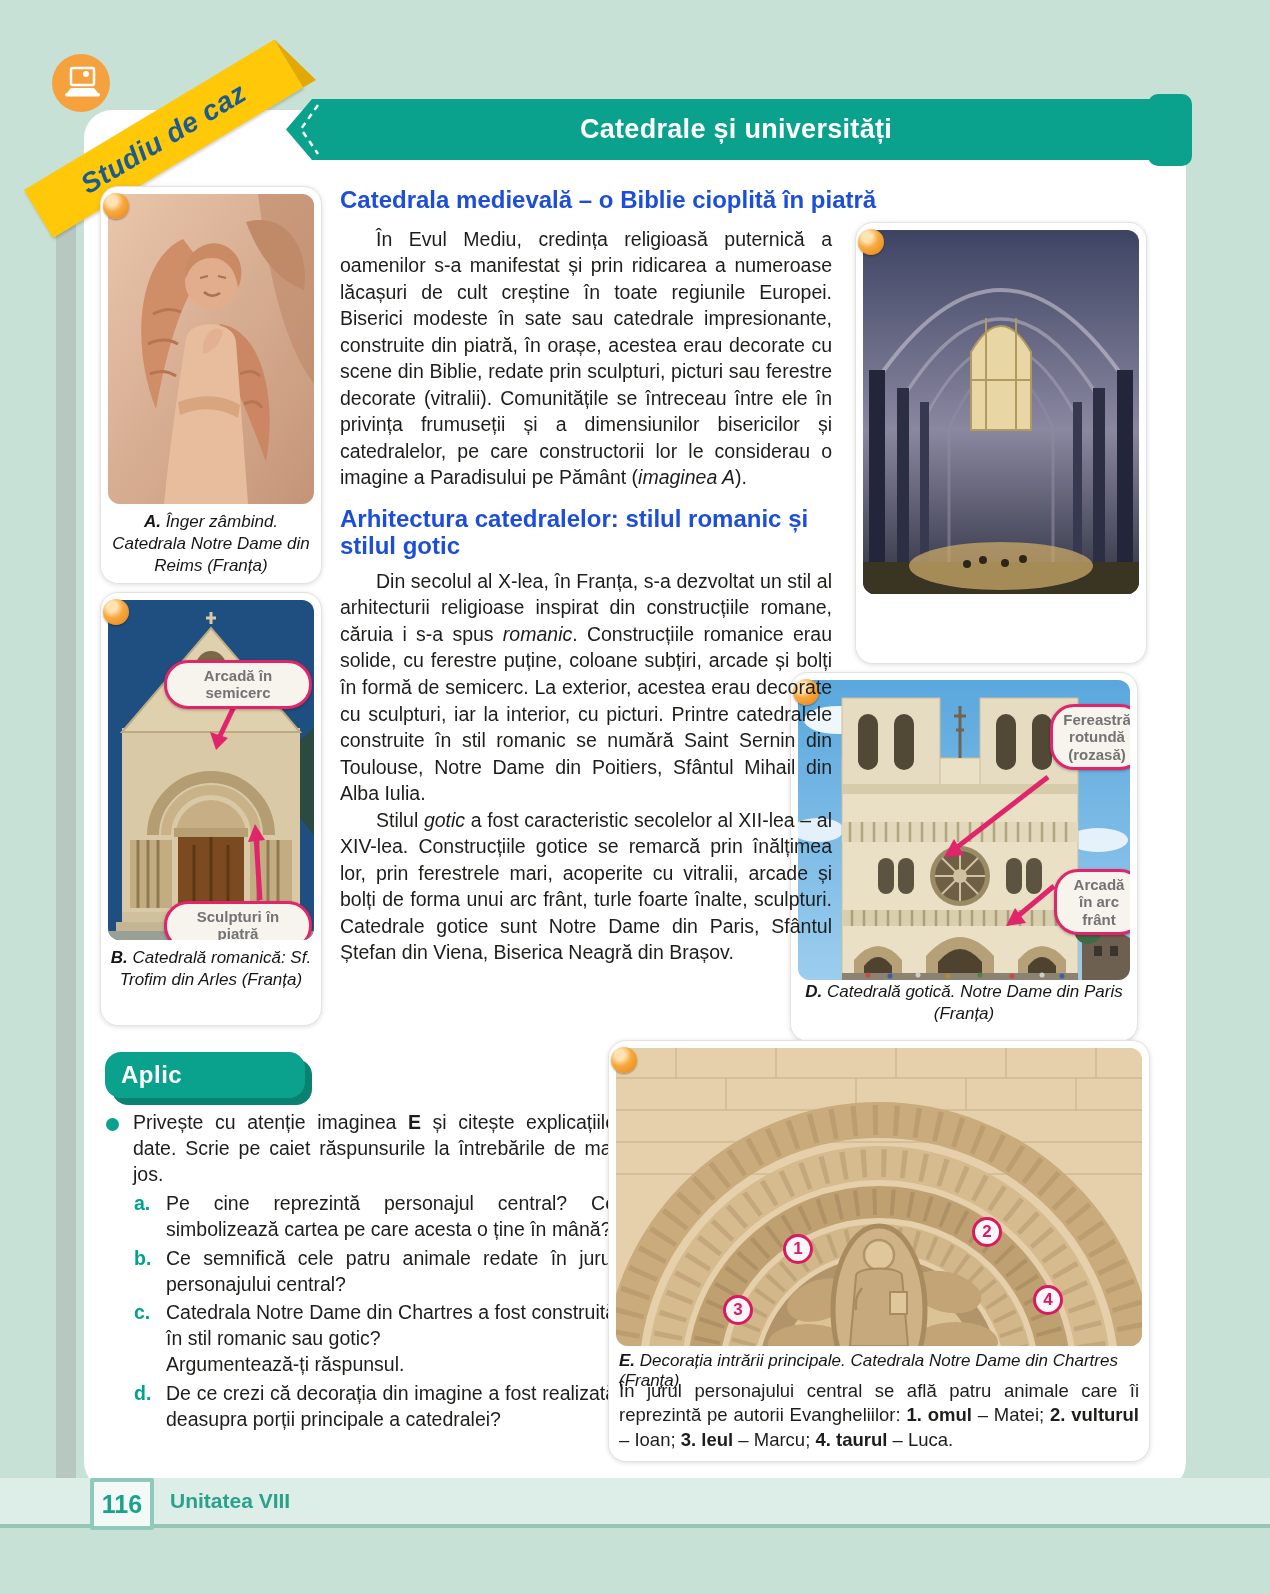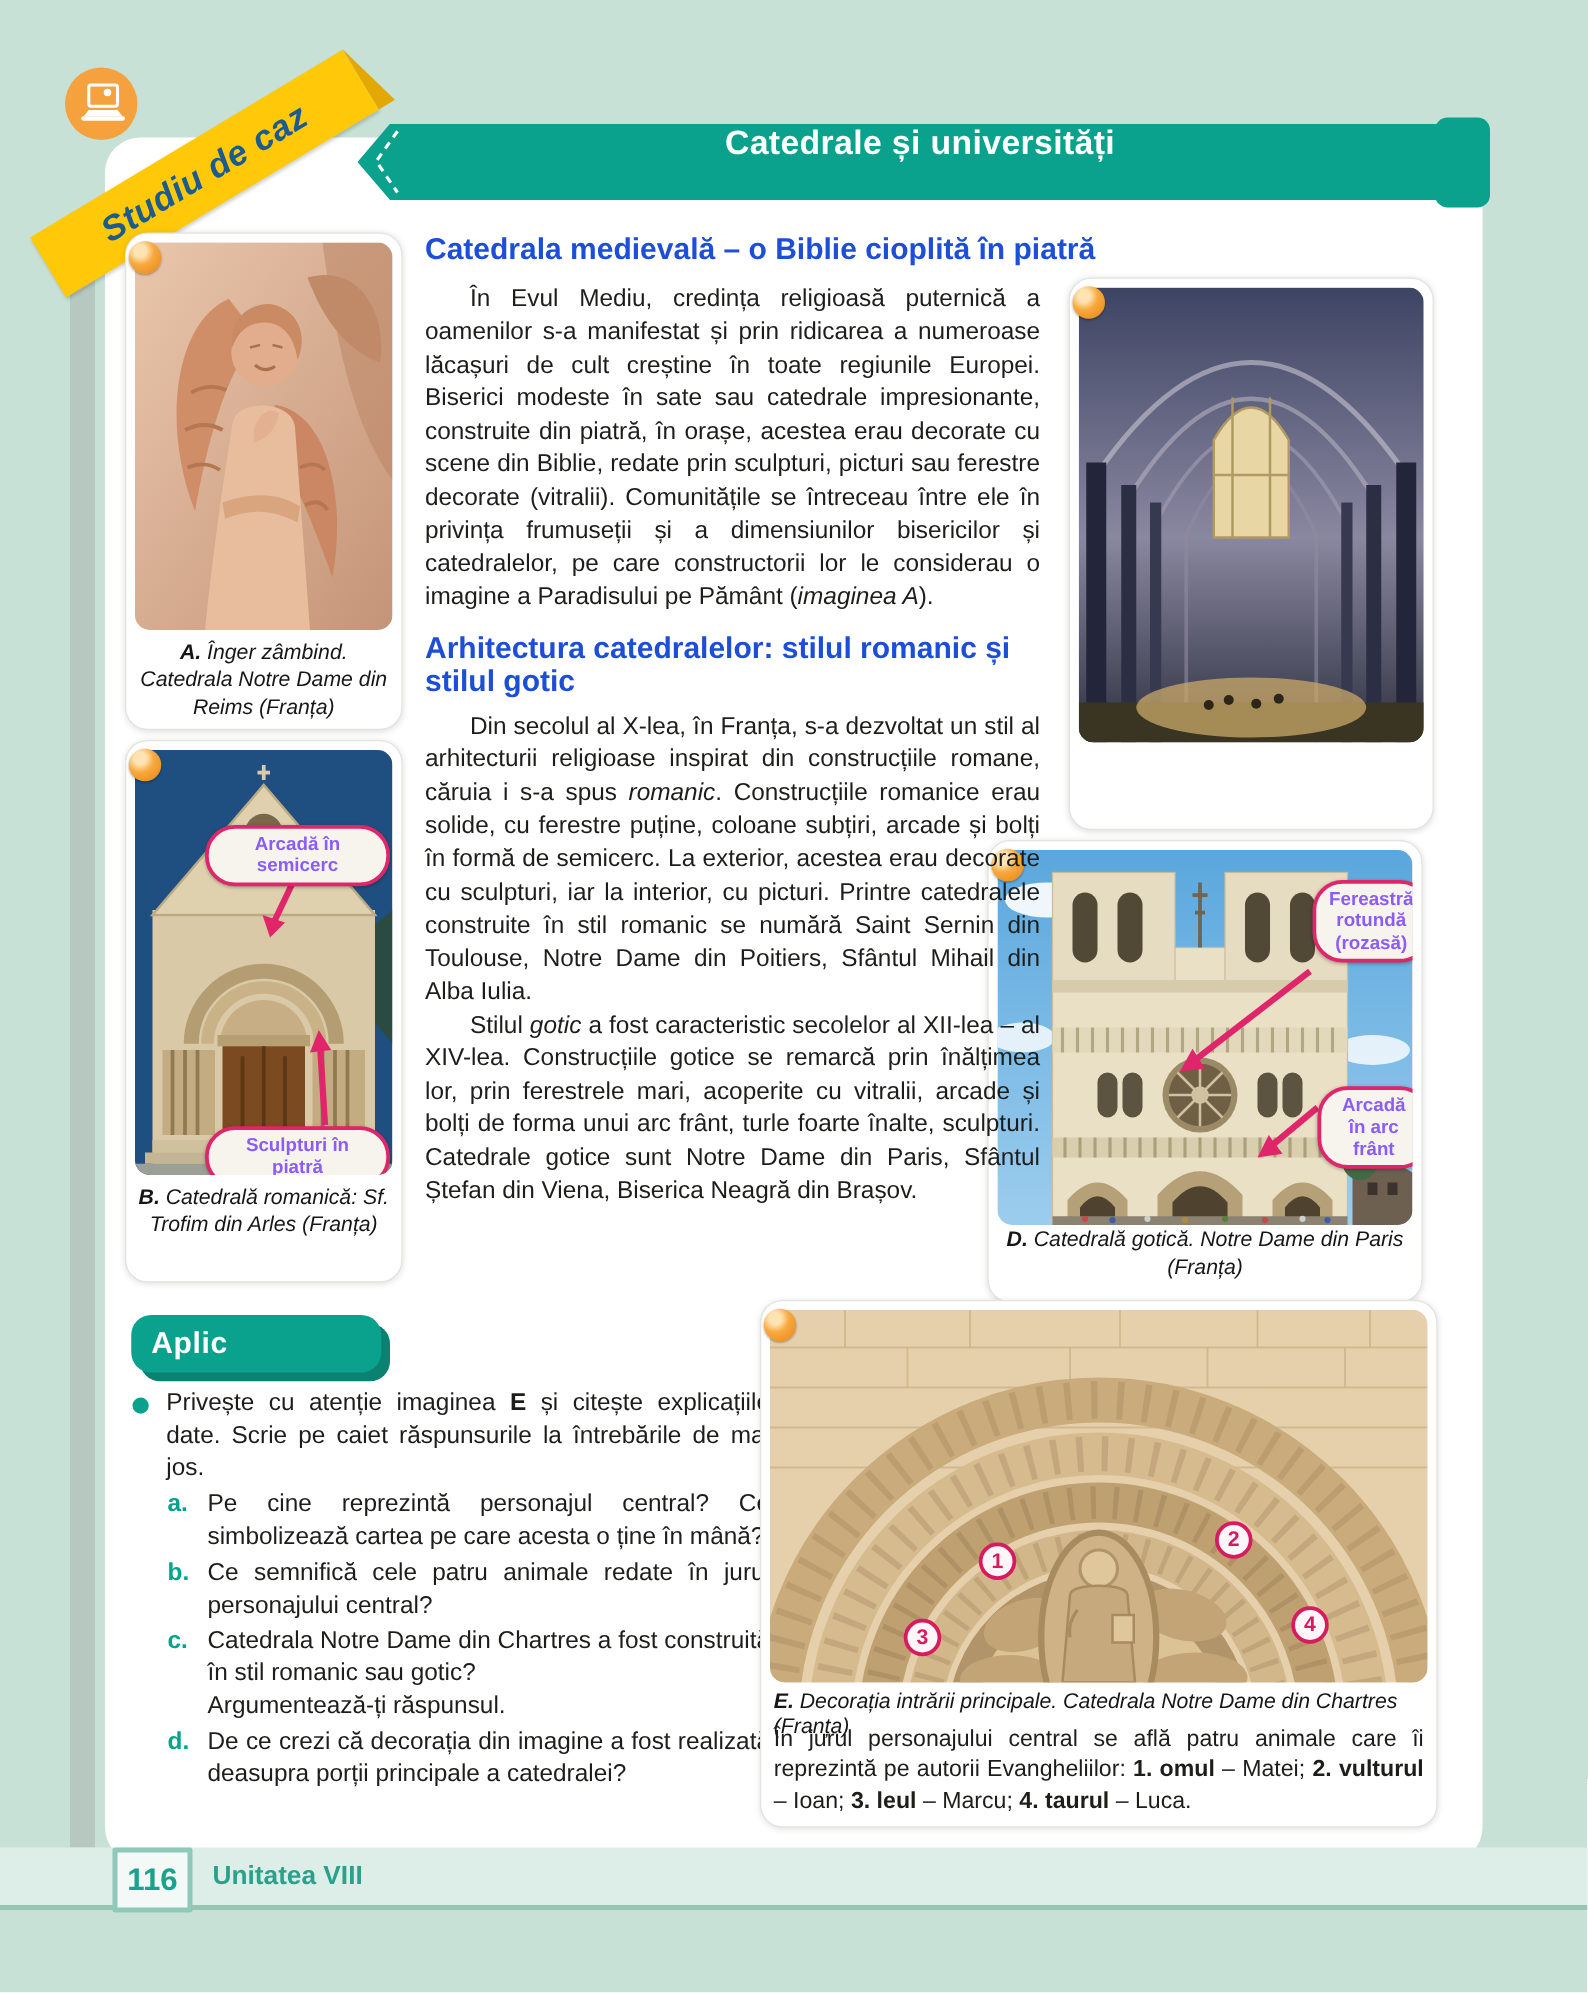--- a/index.html
+++ b/index.html
@@ -3,21 +3,21 @@
 <meta charset="utf-8">
 <style>
   html,body{margin:0;padding:0;}
   .page{position:relative;width:1270px;height:1594px;background:#c8e1d7;
         font-family:"Liberation Sans",sans-serif;overflow:hidden;}
   .left-strip{position:absolute;left:56px;top:170px;width:20px;height:1308px;background:#b7c8c1;}
   .card{position:absolute;left:84px;top:110px;width:1102px;height:1380px;background:#fff;border-radius:28px;z-index:1;}
   .right-tab{position:absolute;left:1148px;top:94px;width:44px;height:72px;background:#0aa28c;border-radius:10px;z-index:2;}
   .banner{position:absolute;left:286px;top:99px;width:900px;height:61px;background:#0aa28c;
           clip-path:polygon(26px 0,100% 0,100% 100%,26px 100%,0 50%);
-          display:flex;align-items:flex-start;justify-content:center;z-index:3;}
+          display:flex;align-items:center;justify-content:center;z-index:3;}
   .banner-title{color:#fff;font-size:27px;font-weight:bold;letter-spacing:.3px;}
   .banner-chevron{position:absolute;left:8px;top:0;}
   .icon-circle{position:absolute;left:52px;top:54px;width:58px;height:58px;border-radius:50%;background:#f5a23e;z-index:3;}
   .ribbon{position:absolute;left:24px;top:190px;width:292px;height:56px;background:#ffc90a;
           transform:rotate(-31deg);transform-origin:0 0;display:flex;align-items:center;justify-content:center;
           box-shadow:0 2px 3px rgba(0,0,0,.18);z-index:4;}
   .ribbon::after{content:"";position:absolute;right:-15px;top:0;border-style:solid;
           border-width:56px 0 0 15px;border-color:transparent transparent transparent #e3a804;}
   .ribbon-label{color:#1b5b8d;font-style:italic;font-weight:bold;font-size:28px;letter-spacing:.5px;}
   .laptop{position:absolute;left:62px;top:66px;z-index:5;}
@@ -26,21 +26,21 @@
        box-shadow:0 1px 5px rgba(0,0,0,.13);z-index:5;}
   .photo{position:absolute;left:7px;top:7px;right:7px;border-radius:12px;overflow:hidden;background:#ddd;}
   .photo svg{display:block;}
   .dot{position:absolute;width:26px;height:26px;border-radius:50%;
        background:radial-gradient(circle at 35% 30%, #ffe3b2 0 20%, #f7a93f 45%, #e88312 100%);
        box-shadow:0 1px 2px rgba(0,0,0,.35);left:2px;top:6px;z-index:6;}
   .cap{position:absolute;left:8px;right:8px;text-align:center;font-size:17px;line-height:1.28;
        color:#161616;font-style:italic;}
   .cap b{font-style:italic;}
   .overlay{position:absolute;left:0;top:0;}
-  .plabel{position:absolute;background:#f7f4ee;border:3px solid #e0256b;border-radius:24px;color:#8b5cf6;
+  .plabel{position:absolute;background:#f7f4ee;border:3px solid #e0256b;border-radius:24px;color:#737373;
           font-weight:bold;font-size:15px;line-height:1.15;text-align:center;padding:4px 8px;
           box-shadow:0 1px 3px rgba(0,0,0,.3);z-index:7;}
   .marker{position:absolute;width:30px;height:30px;border-radius:50%;background:#fdf6f8;border:3px solid #d81b60;
           color:#d81b60;font-weight:bold;font-size:17px;display:flex;align-items:center;justify-content:center;
           box-sizing:border-box;z-index:7;}
 
   .textcol{position:absolute;left:340px;top:186px;width:492px;z-index:5;color:#1d1d1b;}
   .h-teal{color:#1d4ed8;font-weight:bold;font-size:24px;line-height:1.15;margin:0;}
   .h1w{width:600px;}
   .body-p{font-size:19.5px;line-height:1.36;text-align:justify;margin:0;text-indent:36px;}

